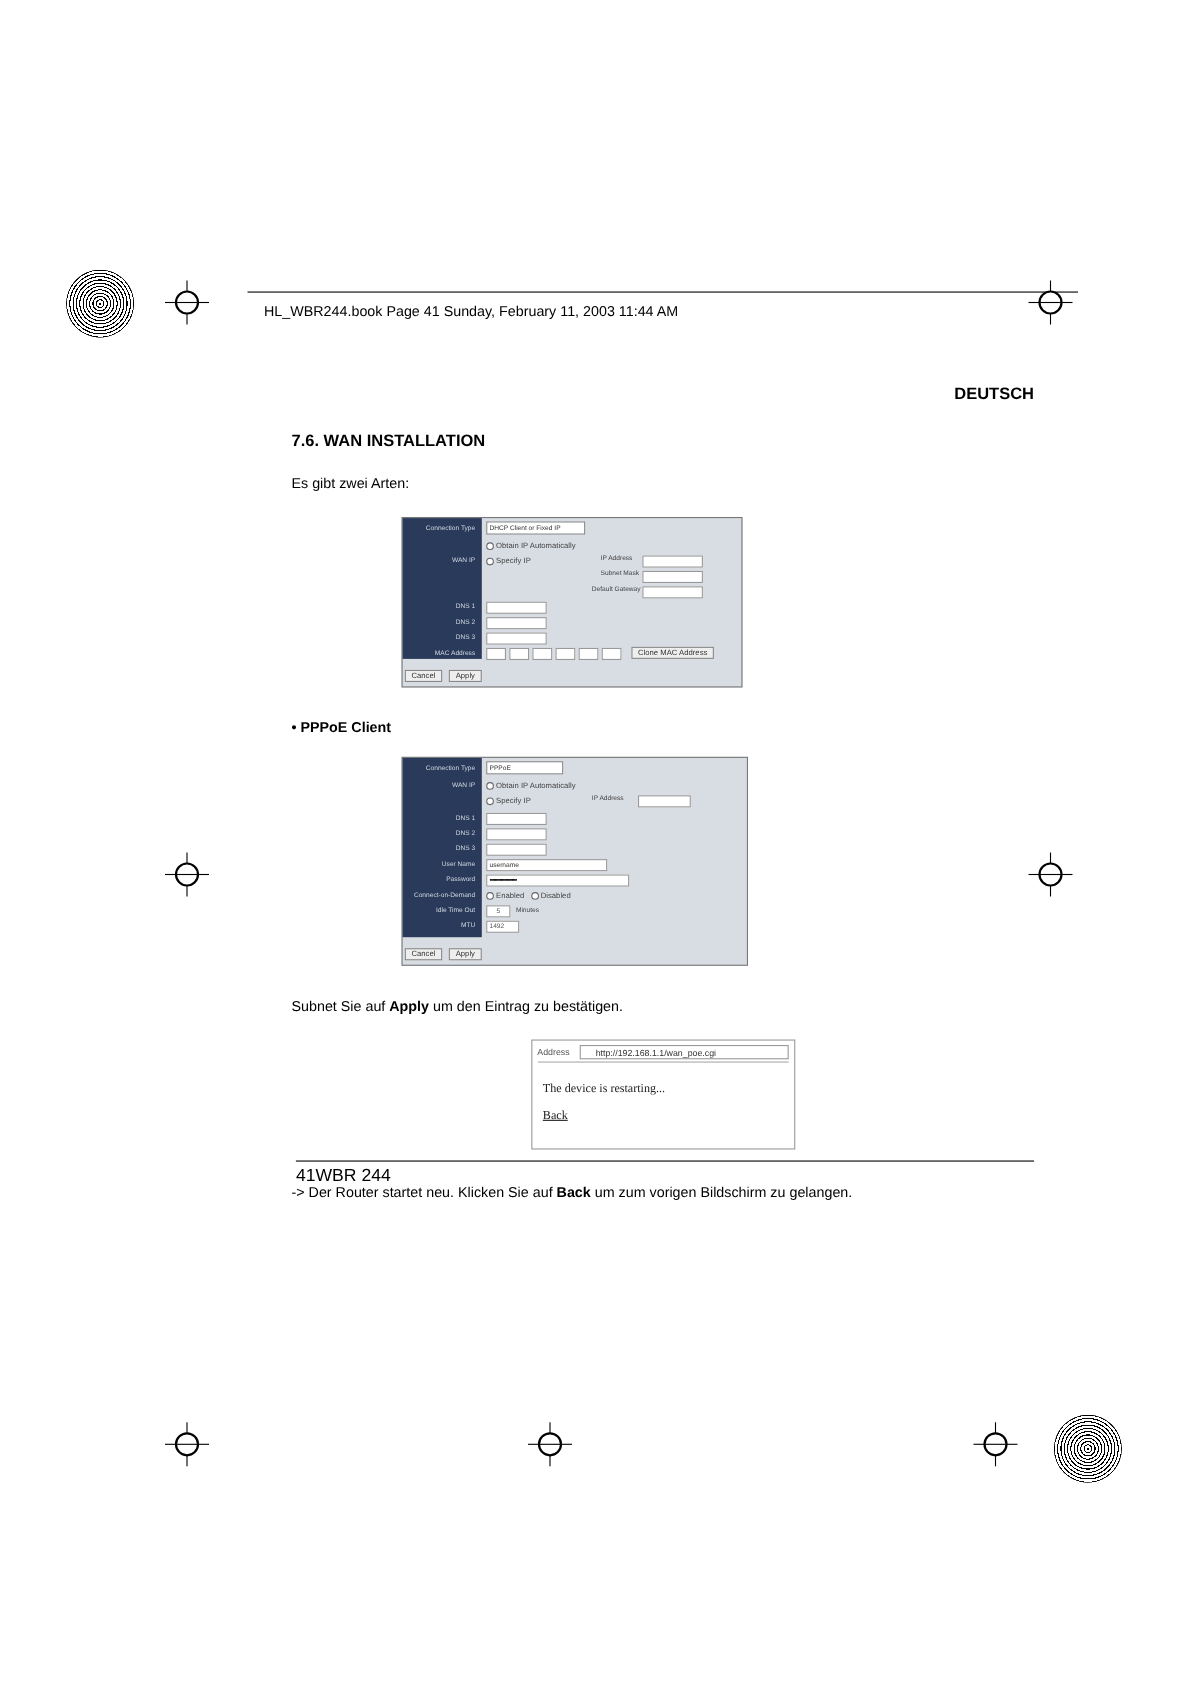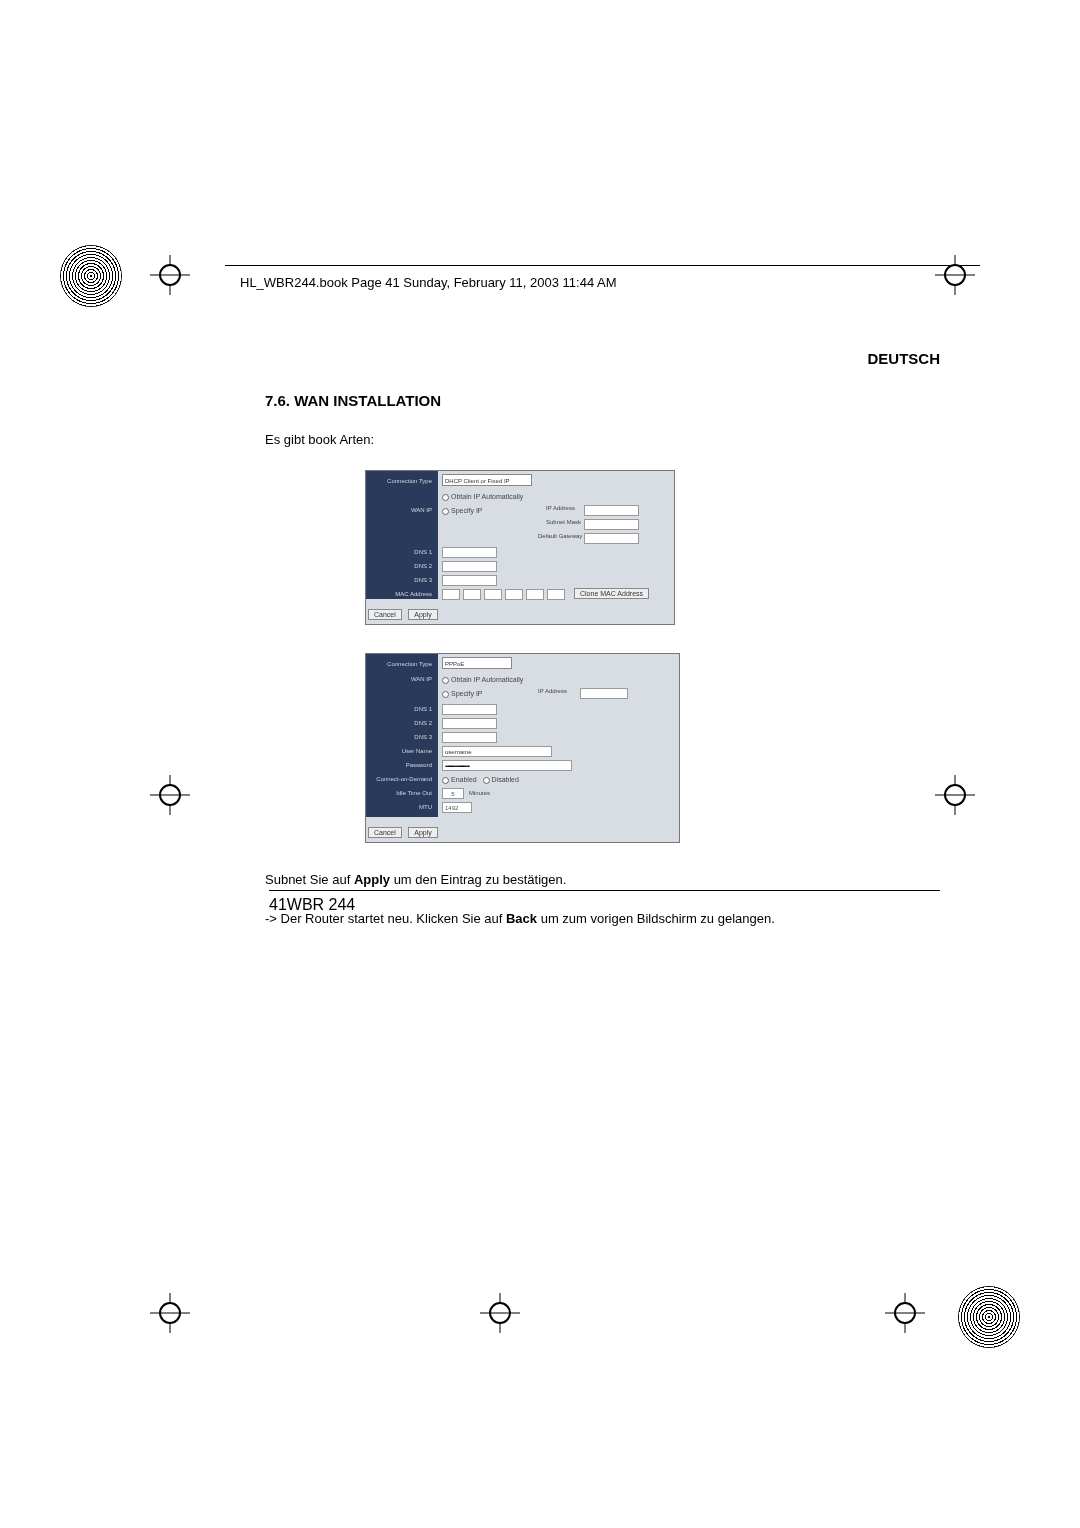--- a/index.html
+++ b/index.html
@@ -248,21 +248,21 @@
   </div>
 <div class="cross-mark" style="bottom:195px; right:155px;">
     <div class="ring"></div>
   </div>
 
 <div class="content">
   <div class="language-label">DEUTSCH</div>
   <div class="section-heading">7.6. WAN INSTALLATION</div>
 
 
-  <div class="body-text">Es gibt book Arten:</div>
+  <div class="body-text">Es gibt zwei Arten:</div>
 
 
   <div class="screenshot shot-dhcp">
     <div class="dark-col"></div>
     <div class="row" style="top:3px;">
       <div class="lbl">Connection Type</div>
       <div class="select-box">DHCP Client or Fixed IP</div>
     </div>
     <div class="row" style="top:18px;">
       <div class="val"><span class="radio"></span><span>Obtain IP Automatically</span></div>
@@ -302,20 +302,21 @@
       <div class="field" style="left:160px;width:18px;"></div>
       <div class="field" style="left:181px;width:18px;"></div>
       <div class="mini-btn" style="position:absolute; left:208px; top:1px;">Clone MAC Address</div>
     </div>
     <div class="btn-group">
       <span class="mini-btn">Cancel</span>
       <span class="mini-btn">Apply</span>
     </div>
   </div>
 
+  <div class="bullet-text">• PPPoE Client</div>
 
   <div class="screenshot shot-pppoe">
     <div class="dark-col" style="bottom:25px;"></div>
     <div class="row" style="top:3px;">
       <div class="lbl">Connection Type</div>
       <div class="select-box" style="width:70px;">PPPoE</div>
     </div>
     <div class="row" style="top:18px;">
       <div class="lbl">WAN IP</div>
       <div class="val"><span class="radio"></span><span>Obtain IP Automatically</span></div>
@@ -365,20 +366,29 @@
     <div class="btn-group">
       <span class="mini-btn">Cancel</span>
       <span class="mini-btn">Apply</span>
     </div>
   </div>
 
   <div class="body-text">
     <span>Subnet Sie auf </span><b>Apply</b><span> um den Eintrag zu bestätigen.</span>
   </div>
 
+  <div class="shot-restart">
+    <div class="addr-bar">
+      <span class="albl">Address</span>
+      <span class="aicon"></span>
+      <span class="abox">http://192.168.1.1/wan_poe.cgi</span>
+    </div>
+    <div class="restart-msg">The device is restarting...</div>
+    <div class="back-link">Back</div>
+  </div>
 
   <div class="body-text">
     <span>-&gt; Der Router startet neu. Klicken Sie auf </span><b>Back</b><span> um zum vorigen Bildschirm zu gelangen.</span>
   </div>
 
   <div class="footer">
     <div class="footer-line" style="position:absolute; left:0; right:0; top:-6px;"></div>
     <span>41</span>
     <span>WBR 244</span>
   </div>

